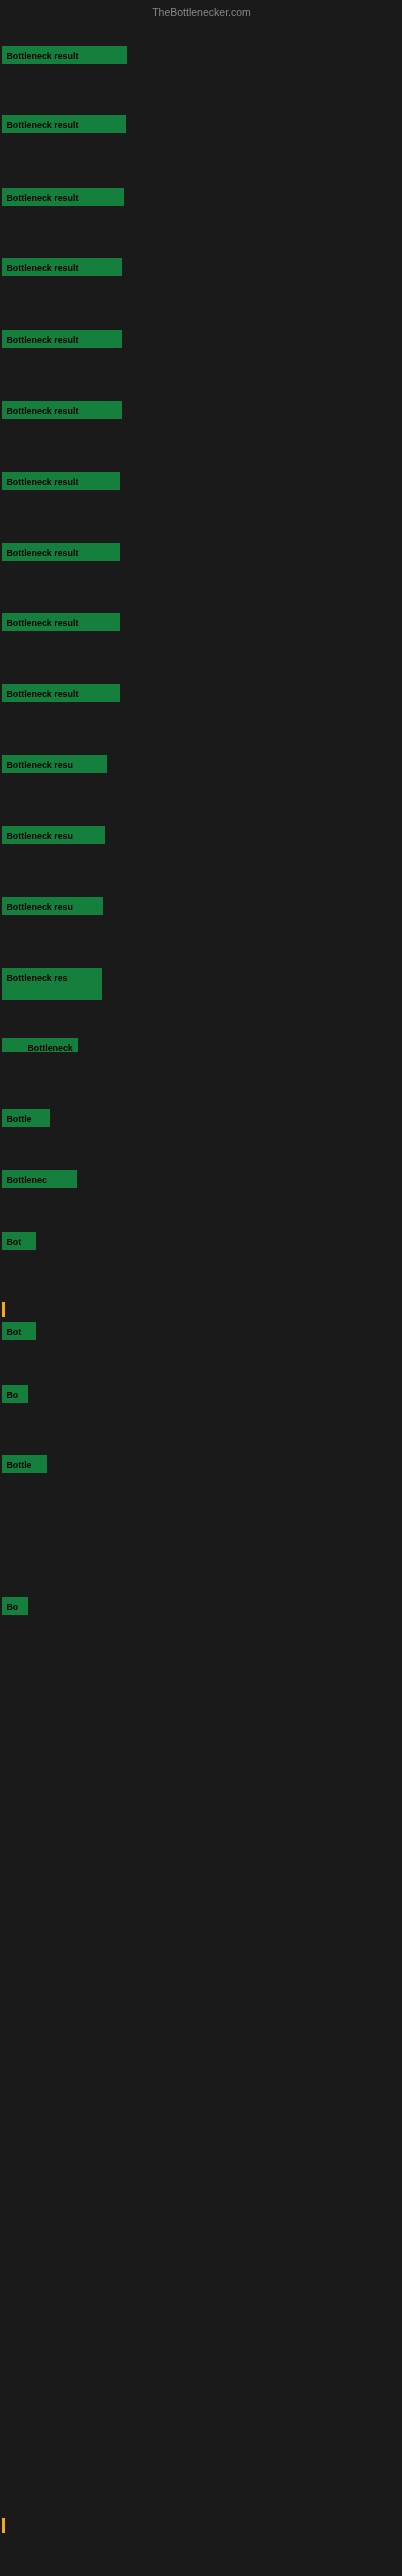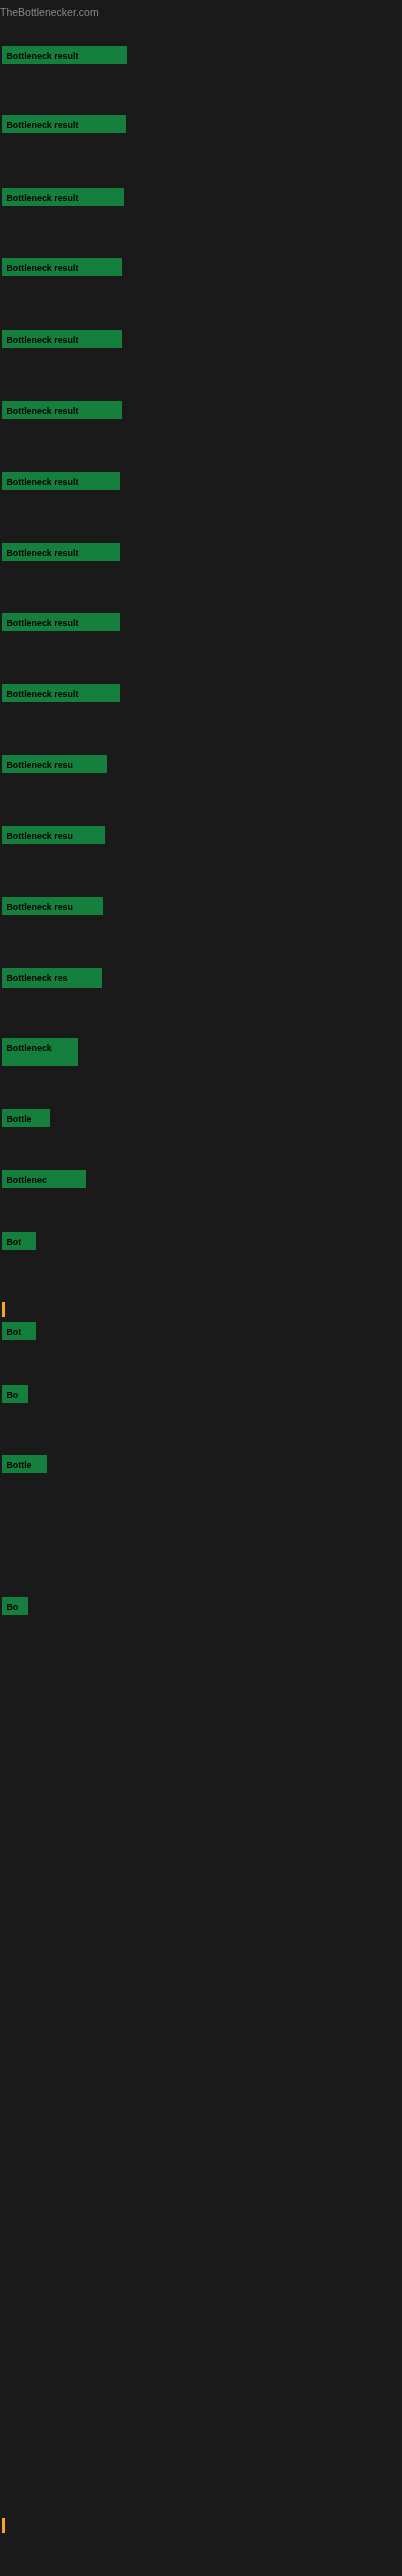--- a/index.html
+++ b/index.html
@@ -14,20 +14,21 @@
       min-height: 2576px;
       font-family: Arial, sans-serif;
       position: relative;
     }
 
     .site-title {
       position: absolute;
       top: 6.4px;
       left: 0;
       right: 0;
+      text-align: center;
       color: #888;
       font-size: 10.5px;
     }
 
     .bottleneck-badge {
       position: absolute;
       background-color: #15803d;
       color: #000;
       font-size: 8.9px;
       font-weight: bold;
@@ -56,24 +57,24 @@
     <div class="bottleneck-badge" style="top: 258px; width: 120px; height: 17.7px; line-height: 17.7px;">Bottleneck result</div>
     <div class="bottleneck-badge" style="top: 330px; width: 120px; height: 17.7px; line-height: 17.7px;">Bottleneck result</div>
     <div class="bottleneck-badge" style="top: 401px; width: 120px; height: 17.7px; line-height: 17.7px;">Bottleneck result</div>
     <div class="bottleneck-badge" style="top: 472px; width: 118px; height: 17.7px; line-height: 17.7px;">Bottleneck result</div>
     <div class="bottleneck-badge" style="top: 543px; width: 118px; height: 17.7px; line-height: 17.7px;">Bottleneck result</div>
     <div class="bottleneck-badge" style="top: 613px; width: 118px; height: 17.7px; line-height: 17.7px;">Bottleneck result</div>
     <div class="bottleneck-badge" style="top: 684px; width: 118px; height: 17.7px; line-height: 17.7px;">Bottleneck result</div>
     <div class="bottleneck-badge" style="top: 755px; width: 105px; height: 17.7px; line-height: 17.7px;">Bottleneck resu</div>
     <div class="bottleneck-badge" style="top: 826px; width: 103px; height: 17.7px; line-height: 17.7px;">Bottleneck resu</div>
     <div class="bottleneck-badge" style="top: 897px; width: 101px; height: 17.7px; line-height: 17.7px;">Bottleneck resu</div>
-    <div class="bottleneck-badge" style="top: 968px; width: 100px; height: 20px; line-height: 17.7px;">Bottleneck res</div>
-    <div class="bottleneck-badge" style="top: 1038px; width: 76px; height: 28px; line-height: 17.7px;">Bottleneck</div>
+    <div class="bottleneck-badge" style="top: 968px; width: 100px; height: 32px; line-height: 17.7px;">Bottleneck res</div>
+    <div class="bottleneck-badge" style="top: 1038px; width: 76px; height: 14px; line-height: 17.7px; text-align: right;">Bottleneck</div>
     <div class="bottleneck-badge" style="top: 1109px; width: 48px; height: 17.7px; line-height: 17.7px;">Bottle</div>
-    <div class="bottleneck-badge" style="top: 1170px; width: 84px; height: 17.7px; line-height: 17.7px;">Bottlenec</div>
+    <div class="bottleneck-badge" style="top: 1170px; width: 75px; height: 17.7px; line-height: 17.7px;">Bottlenec</div>
     <div class="bottleneck-badge" style="top: 1232px; width: 34px; height: 17.7px; line-height: 17.7px;">Bot</div>
     <div class="bottleneck-badge" style="top: 1322px; width: 34px; height: 17.7px; line-height: 17.7px;">Bot</div>
     <div class="bottleneck-badge" style="top: 1385px; width: 26px; height: 17.7px; line-height: 17.7px;">Bo</div>
     <div class="bottleneck-badge" style="top: 1455px; width: 45px; height: 17.7px; line-height: 17.7px;">Bottle</div>
     <div class="bottleneck-badge" style="top: 1597px; width: 26px; height: 17.7px; line-height: 17.7px;">Bo</div>
   </div>
 <div id="lines-container">
     <div class="vertical-line" style="top: 1302px; height: 14.5px;"></div>
     <div class="vertical-line" style="top: 2518px; height: 14.5px;"></div>
   </div>

